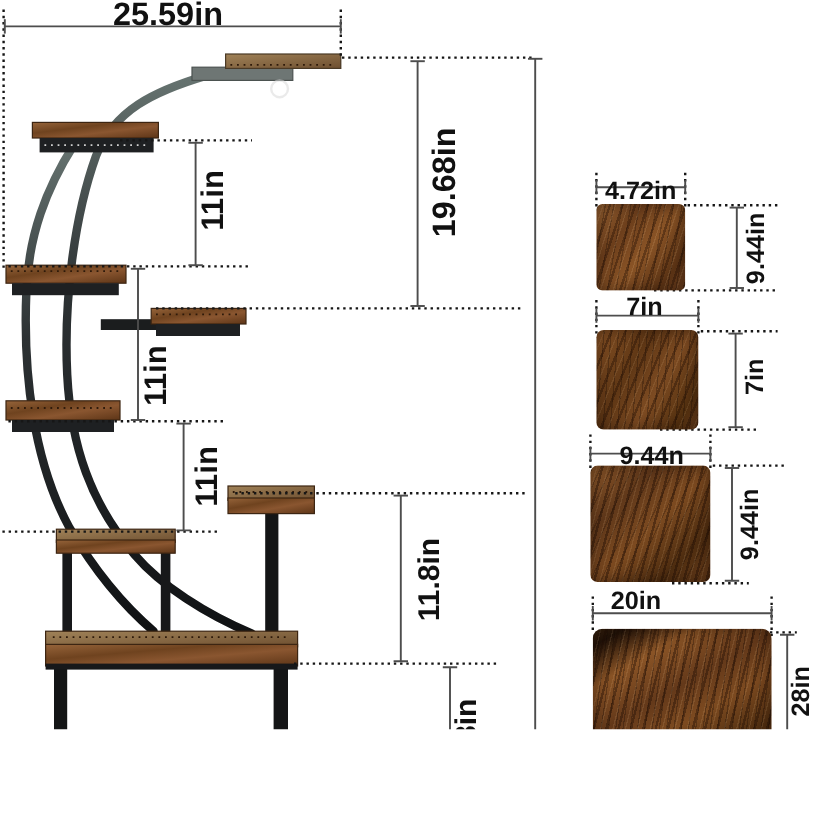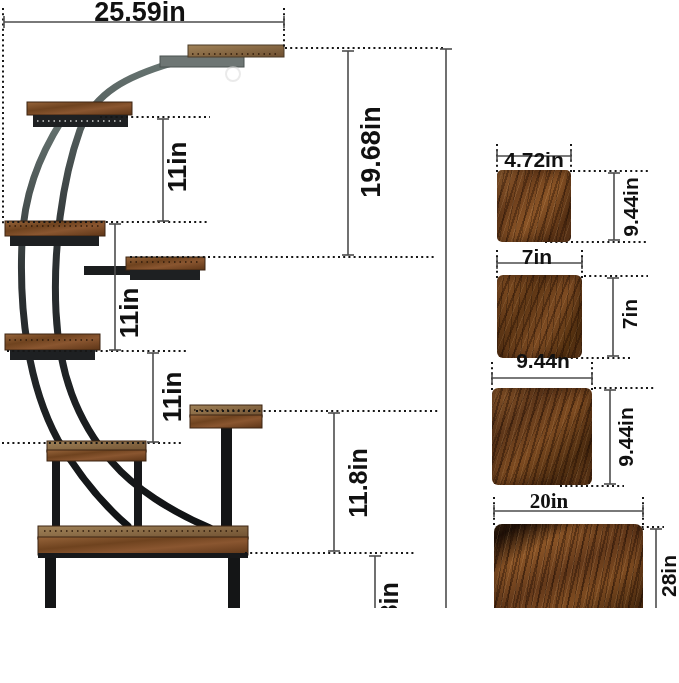--- a/index.html
+++ b/index.html
@@ -284,18 +284,18 @@
   <div class="dim-label rot fs-md" style="left:177px;top:167px;">11in</div>
   <div class="dim-label rot fs-md" style="left:129px;top:313px;">11in</div>
   <div class="dim-label rot fs-md" style="left:172px;top:397px;">11in</div>
   <div class="dim-label rot fs-sm" style="left:358px;top:483px;">11.8in</div>
   <div class="dim-label rot fs-sm" style="left:389px;top:617px;">11.8in</div>
 
   <div class="dim-label fs-xs" style="left:534px;top:159px;">4.72in</div>
   <div class="dim-label rot fs-xs" style="left:630px;top:207px;">9.44in</div>
   <div class="dim-label fs-xs" style="left:537px;top:256px;">7in</div>
   <div class="dim-label rot fs-xs" style="left:629px;top:314px;">7in</div>
-  <div class="dim-label fs-xs" style="left:543px;top:360px;">9.44n</div>
+  <div class="dim-label fs-xs" style="left:543px;top:380px;">9.44n</div>
   <div class="dim-label rot fs-xs" style="left:625px;top:437px;">9.44in</div>
-  <div class="dim-label fs-xs" style="left:549px;top:501px;font-family:Liberation Serif, serif;">20in</div>
+  <div class="dim-label fs-xs" style="left:530px;top:501px;">20in</div>
   <div class="dim-label rot fs-xs" style="left:668px;top:576px;">28in</div>
 
 </div>
 
 </body></html>

